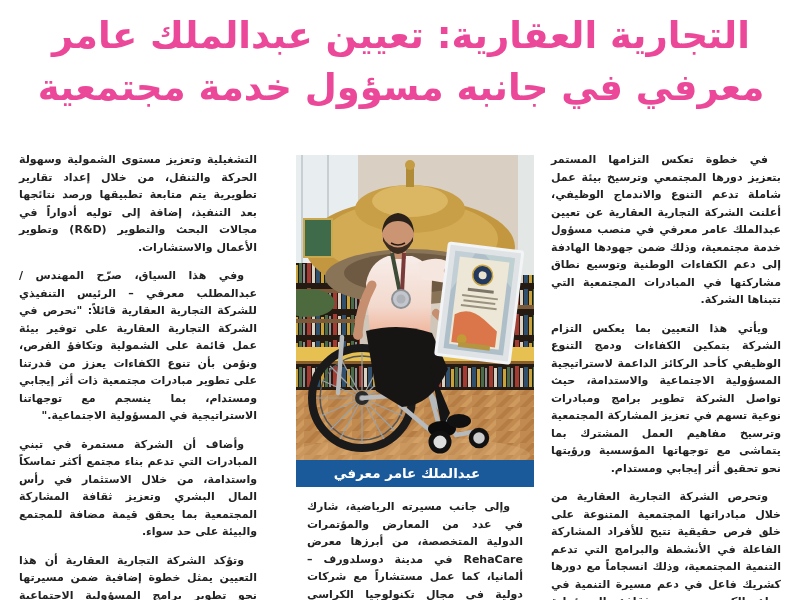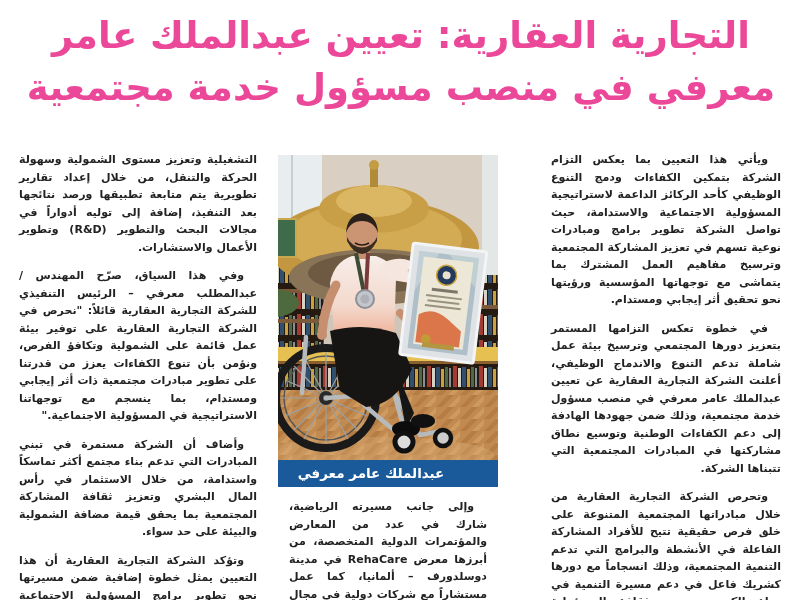--- a/index.html
+++ b/index.html
@@ -18,44 +18,44 @@
   }
   
   .col{
     position:absolute;top:140px;bottom:0;overflow:hidden;
     direction:rtl;text-align:justify;
     color:#222222;font-size:11px;line-height:17.5px;font-weight:bold;
   }
   .col p{margin:11px;text-indent:13px;}
   .col p.cont{text-indent:0;}
   .col-right{right:8px;width:252px;}
-  .col-middle{left:278px;width:220px;}
+  .col-middle{left:296px;width:238px;}
   .col-left{left:8px;width:260px;}
   
   .photo-block{margin:15px 0 0 0;}
   .photo{display:block;width:254px;height:305px;background:#cfc5b8;}
   .photo-caption{
     width:254px;height:27px;background:#1a5a9a;
     color:#ffffff;font-size:13.5px;font-weight:bold;
     display:flex;align-items:center;justify-content:center;
     direction:rtl;text-indent:0;
   }
   .col-middle .body-text{margin-top:11px;}
 </style>
 </head>
 <body>
 
 <div class="headline">
   <div>التجارية العقارية: تعيين عبدالملك عامر</div>
-  <div>معرفي في منصب مسؤول خدمة مجتمعية</div>
+  <div>معرفي في جانبه مسؤول خدمة مجتمعية</div>
 </div>
 
 <div class="col col-right">
+  <p>في خطوة تعكس التزامها المستمر بتعزيز دورها المجتمعي وترسيخ بيئة عمل شاملة تدعم التنوع والاندماج الوظيفي، أعلنت الشركة التجارية العقارية عن تعيين عبدالملك عامر معرفي في منصب مسؤول خدمة مجتمعية، وذلك ضمن جهودها الهادفة إلى دعم الكفاءات الوطنية وتوسيع نطاق مشاركتها في المبادرات المجتمعية التي تتبناها الشركة.</p>
   <p>ويأتي هذا التعيين بما يعكس التزام الشركة بتمكين الكفاءات ودمج التنوع الوظيفي كأحد الركائز الداعمة لاستراتيجية المسؤولية الاجتماعية والاستدامة، حيث تواصل الشركة تطوير برامج ومبادرات نوعية تسهم في تعزيز المشاركة المجتمعية وترسيخ مفاهيم العمل المشترك بما يتماشى مع توجهاتها المؤسسية ورؤيتها نحو تحقيق أثر إيجابي ومستدام.</p>
-  <p>في خطوة تعكس التزامها المستمر بتعزيز دورها المجتمعي وترسيخ بيئة عمل شاملة تدعم التنوع والاندماج الوظيفي، أعلنت الشركة التجارية العقارية عن تعيين عبدالملك عامر معرفي في منصب مسؤول خدمة مجتمعية، وذلك ضمن جهودها الهادفة إلى دعم الكفاءات الوطنية وتوسيع نطاق مشاركتها في المبادرات المجتمعية التي تتبناها الشركة.</p>
   <p>وتحرص الشركة التجارية العقارية من خلال مبادراتها المجتمعية المتنوعة على خلق فرص حقيقية تتيح للأفراد المشاركة الفاعلة في الأنشطة والبرامج التي تدعم التنمية المجتمعية، وذلك انسجاماً مع دورها كشريك فاعل في دعم مسيرة التنمية في دولة الكويت وتعزيز ثقافة المسؤولية المجتمعية داخل بيئة العمل وخارجها.</p>
   <p>وسجّل عبدالملك عامر معرفي إنجازات رياضية بارزة على المستوى الإقليمي والدولي، حيث سُجّل اسمه في موسوعة غينيس للأرقام القياسية كأسرع شخص يشارك في سباق ماراثون باستخدام كرسي متحرك غير مخصص للسباقات ضمن ماراثون دبي – فبراير 2026، كما حقق المركز الأول في فئته العمرية في ماراثون دبي والمركز الأول في فئة الكراسي المتحركة</p>
 </div>
 
 <div class="col col-middle">
   <div class="photo-block">
     <svg class="photo" viewBox="0 0 254 305" xmlns="http://www.w3.org/2000/svg">
       <defs>
         <pattern id="books" width="26" height="26" patternUnits="userSpaceOnUse">
           <rect width="26" height="26" fill="#241a12"></rect>
@@ -192,15 +192,15 @@
     <div class="photo-caption">عبدالملك عامر معرفي</div>
   </div>
   <div class="body-text">
     <p>وإلى جانب مسيرته الرياضية، شارك في عدد من المعارض والمؤتمرات الدولية المتخصصة، من أبرزها معرض RehaCare في مدينة دوسلدورف – ألمانيا، كما عمل مستشاراً مع شركات دولية في مجال تكنولوجيا الكراسي المتحركة لمعالجة التحديات المرتبطة بمنطقة الشرق الأوسط</p>
   </div>
 </div>
 
 <div class="col col-left">
   <p class="cont">التشغيلية وتعزيز مستوى الشمولية وسهولة الحركة والتنقل، من خلال إعداد تقارير تطويرية يتم متابعة تطبيقها ورصد نتائجها بعد التنفيذ، إضافة إلى توليه أدواراً في مجالات البحث والتطوير (R&amp;D) وتطوير الأعمال والاستشارات.</p>
   <p>وفي هذا السياق، صرّح المهندس / عبدالمطلب معرفي – الرئيس التنفيذي للشركة التجارية العقارية قائلاً: "نحرص في الشركة التجارية العقارية على توفير بيئة عمل قائمة على الشمولية وتكافؤ الفرص، ونؤمن بأن تنوع الكفاءات يعزز من قدرتنا على تطوير مبادرات مجتمعية ذات أثر إيجابي ومستدام، بما ينسجم مع توجهاتنا الاستراتيجية في المسؤولية الاجتماعية."</p>
-  <p>وأضاف أن الشركة مستمرة في تبني المبادرات التي تدعم بناء مجتمع أكثر تماسكاً واستدامة، من خلال الاستثمار في رأس المال البشري وتعزيز ثقافة المشاركة المجتمعية بما يحقق قيمة مضافة الشمولية والبيئة على حد سواء.</p>
+  <p>وأضاف أن الشركة مستمرة في تبني المبادرات التي تدعم بناء مجتمع أكثر تماسكاً واستدامة، من خلال الاستثمار في رأس المال البشري وتعزيز ثقافة المشاركة المجتمعية بما يحقق قيمة مضافة للمجتمع والبيئة على حد سواء.</p>
   <p>وتؤكد الشركة التجارية العقارية أن هذا التعيين يمثل خطوة إضافية ضمن مسيرتها نحو تطوير برامج المسؤولية الاجتماعية وتعزيز مفاهيم الشمولية المهنية،</p>
 </div>
 
 </body></html>

